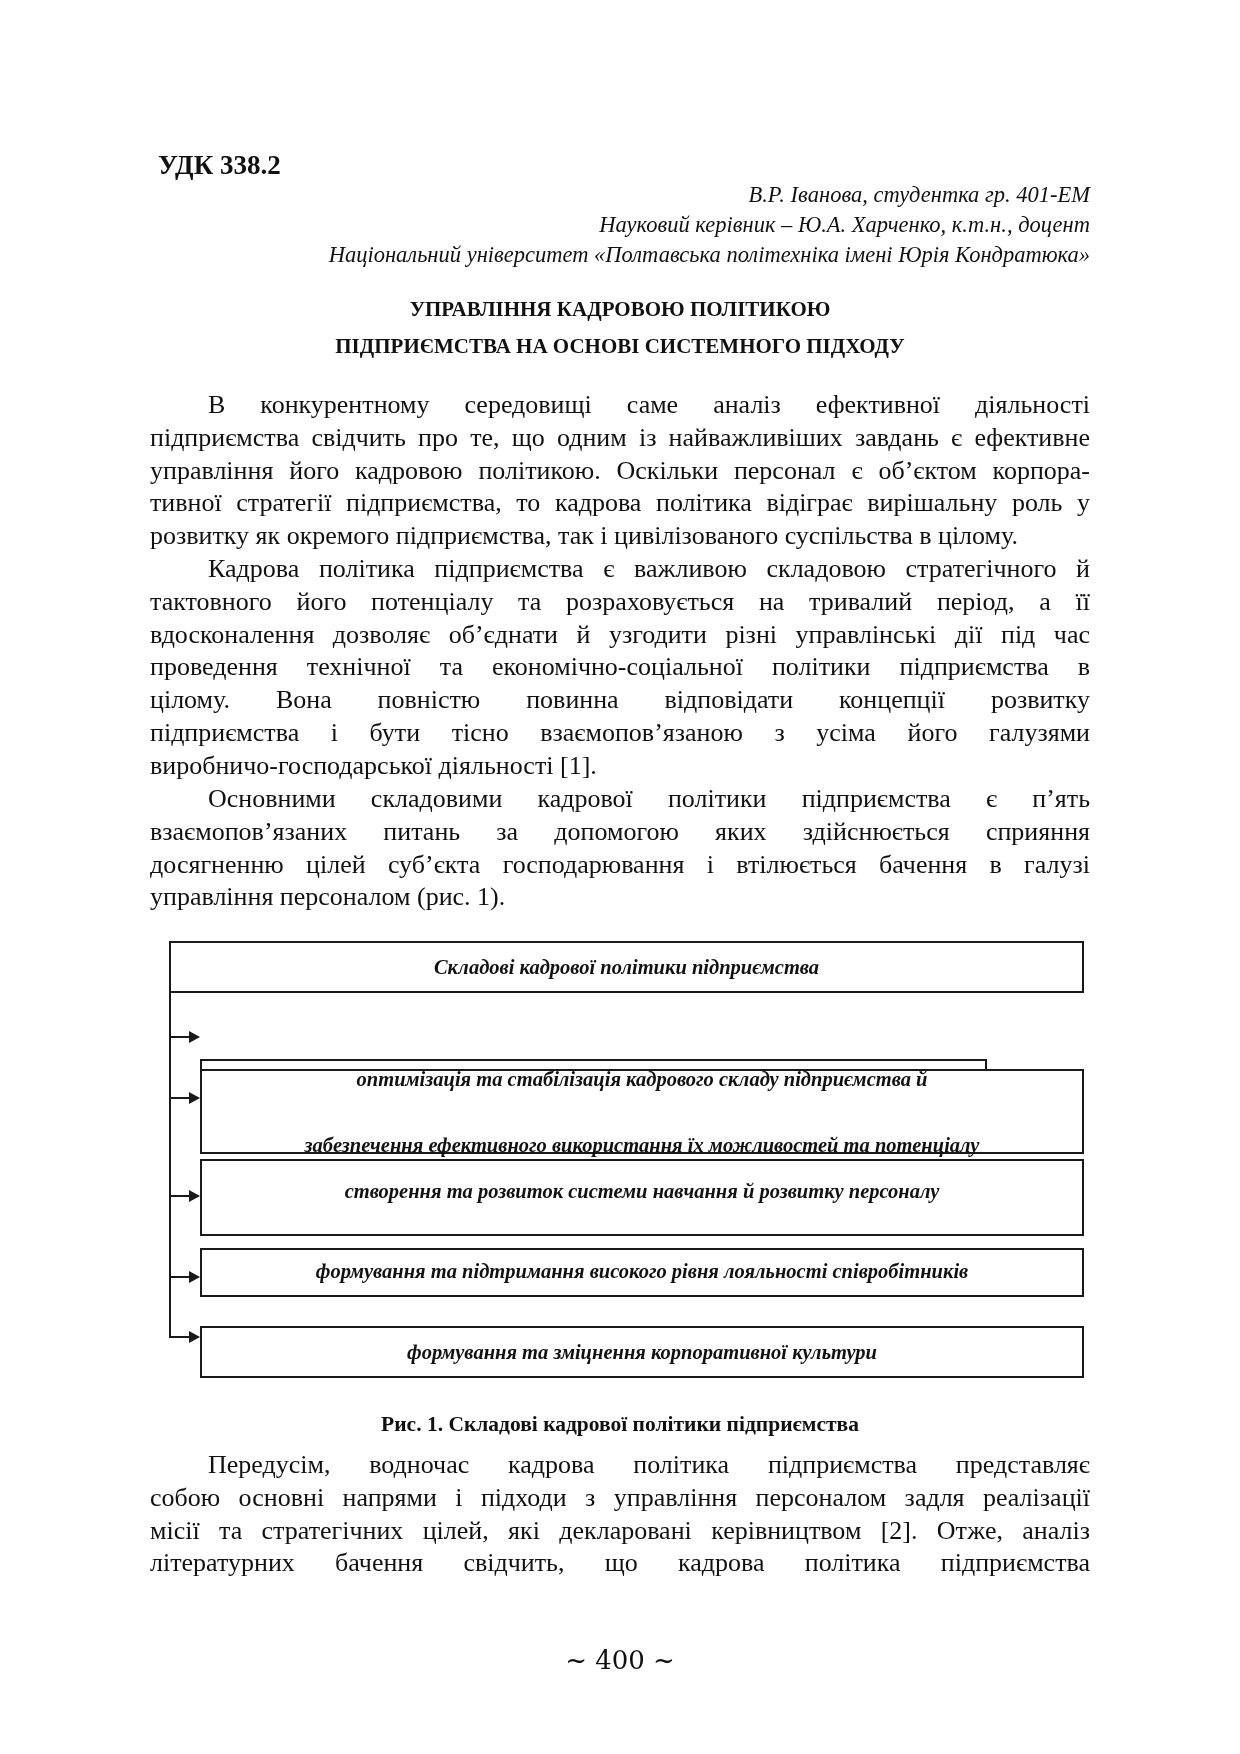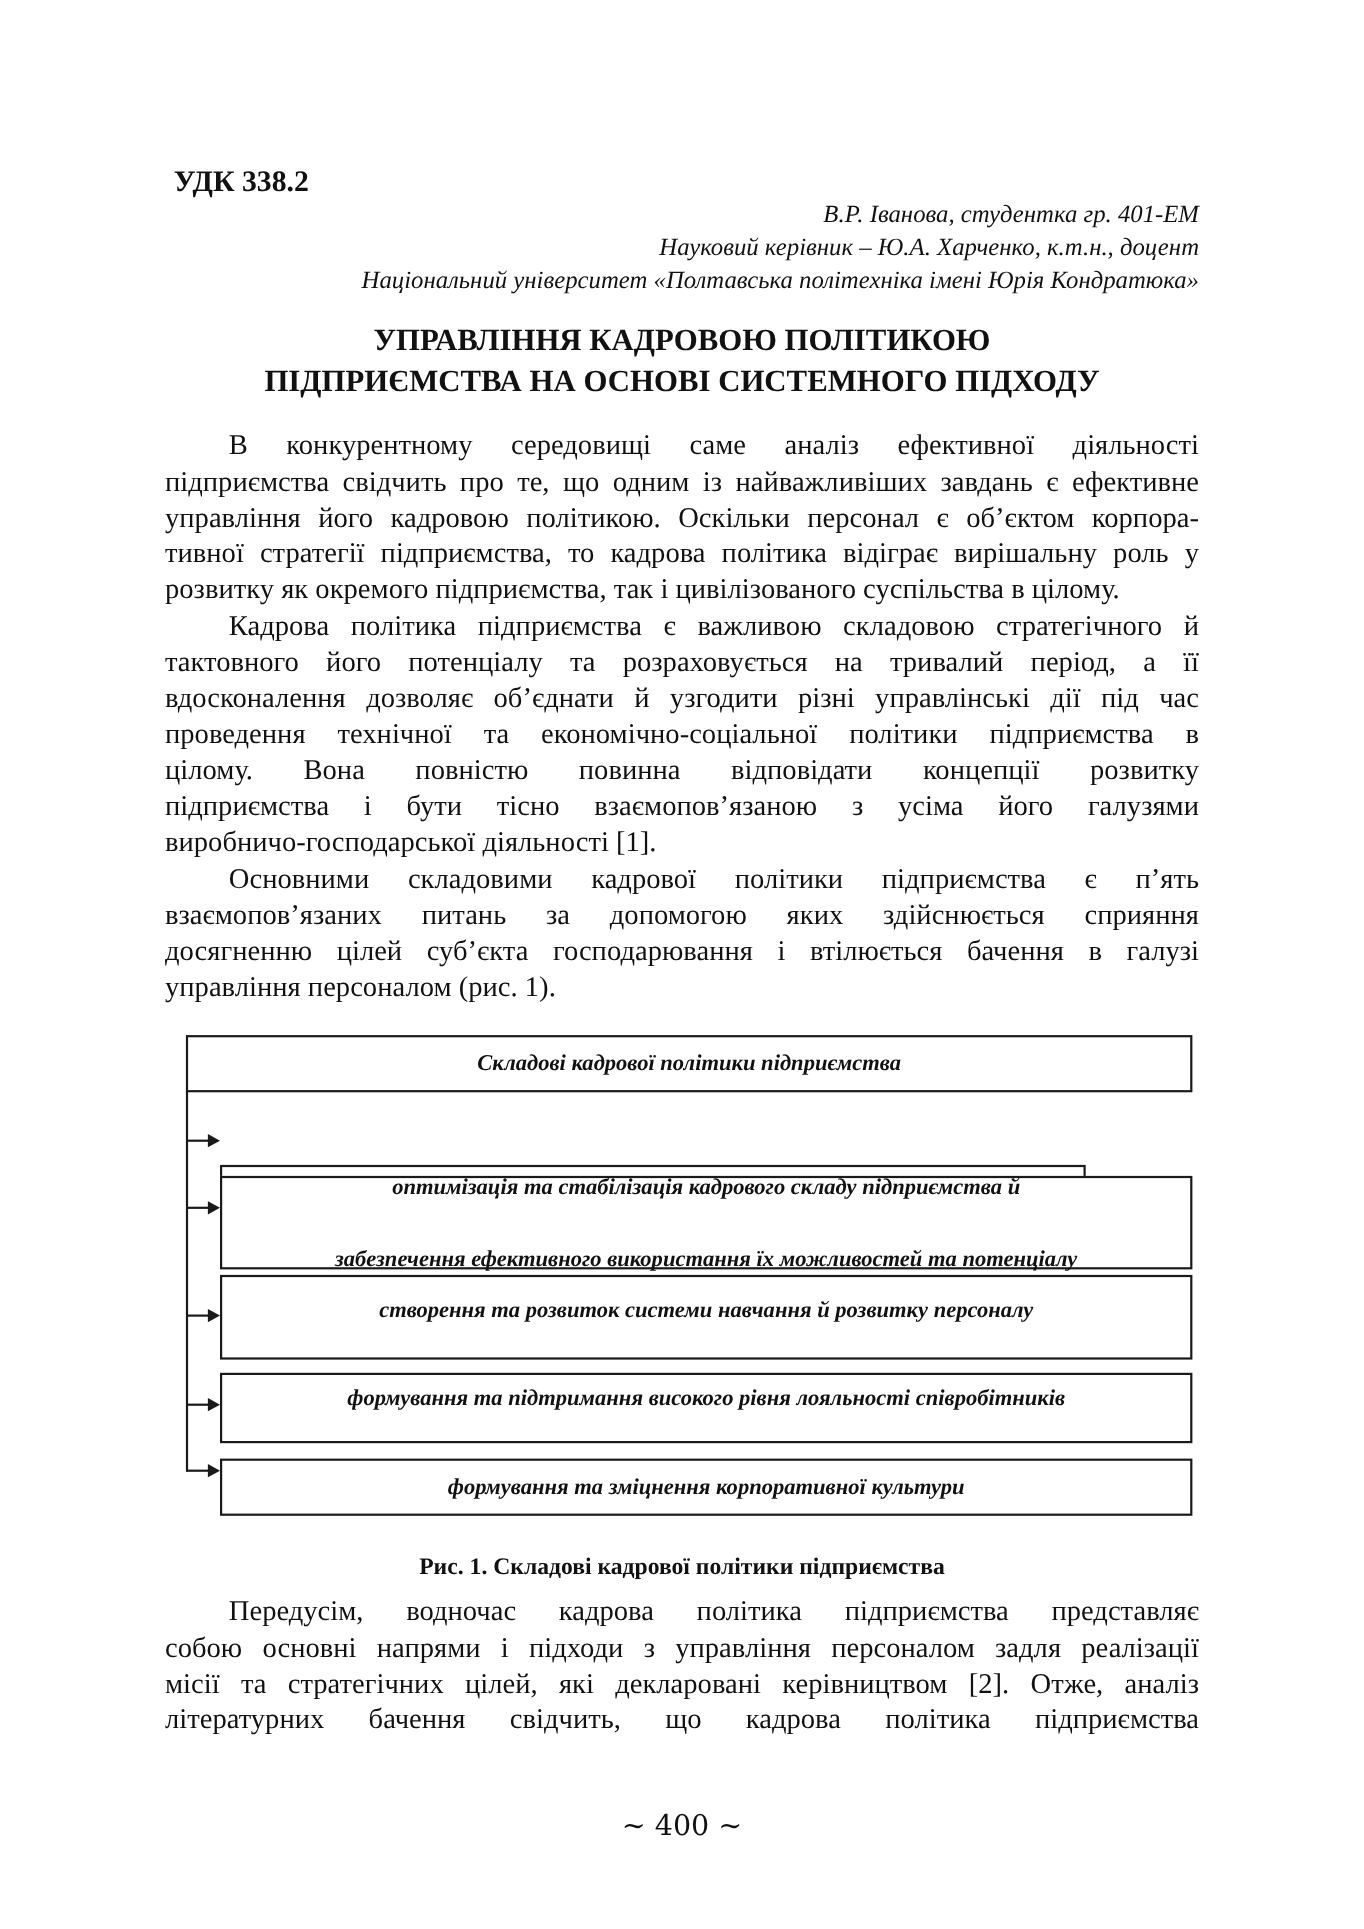--- a/index.html
+++ b/index.html
@@ -4,21 +4,21 @@
 <style>
   html, body { margin: 0; padding: 0; background: #ffffff; }
   body { width: 1240px; height: 1754px; position: relative; overflow: hidden;
          font-family: "Liberation Serif", "DejaVu Serif", serif; color: #111; }
   .abs { position: absolute; }
   .udk { left: 158px; top: 150px; font-size: 27px; font-weight: bold; line-height: 30px; white-space: nowrap; }
   .authors { right: 150px; top: 180px; width: 900px; text-align: right; font-style: italic;
              font-size: 22.5px; line-height: 30px; }
   .authors div { white-space: nowrap; }
   .title { left: 150px; top: 291px; width: 940px; text-align: center; font-weight: bold;
-           font-size: 28px; line-height: 37px; }
+           font-size: 21px; line-height: 37px; }
   .title div { white-space: nowrap; }
   .body-text { left: 150px; width: 940px; font-size: 26px; line-height: 32.8px; }
   .line { height: 32.8px; white-space: nowrap; text-align: justify; text-align-last: justify; overflow: hidden; }
   .line.last { text-align-last: left; }
   .line.indent { padding-left: 58px; }
   .p1 { top: 389px; }
   .p2 { top: 553px; }
   .p3 { top: 783px; }
   .p4 { top: 1449px; }
   .diagram { left: 0; top: 0; width: 1240px; height: 1400px; pointer-events: none; }
@@ -98,21 +98,21 @@
   </div>
 
   <div class="hline" style="top:1195px;"></div>
   <div class="arrowhead" style="top:1190px;"></div>
   <div class="box" style="left:200px; top:1159px; width:884px; height:77px; align-items:flex-start; padding-top:15px;">
     <span class="txt">створення та розвиток системи навчання й розвитку персоналу</span>
   </div>
 
   <div class="hline" style="top:1276px;"></div>
   <div class="arrowhead" style="top:1271px;"></div>
-  <div class="box" style="left:200px; top:1248px; width:884px; height:64px; align-items:flex-start; padding-top:6px;">
+  <div class="box" style="left:200px; top:1248px; width:884px; height:49px; align-items:flex-start; padding-top:6px;">
     <span class="txt">формування та підтримання високого рівня лояльності співробітників</span>
   </div>
 
   <div class="hline" style="top:1336px;"></div>
   <div class="arrowhead" style="top:1331px;"></div>
   <div class="box" style="left:200px; top:1326px; width:884px; height:52px;">
     <span class="txt">формування та зміцнення корпоративної культури</span>
   </div>
 </div>
 

